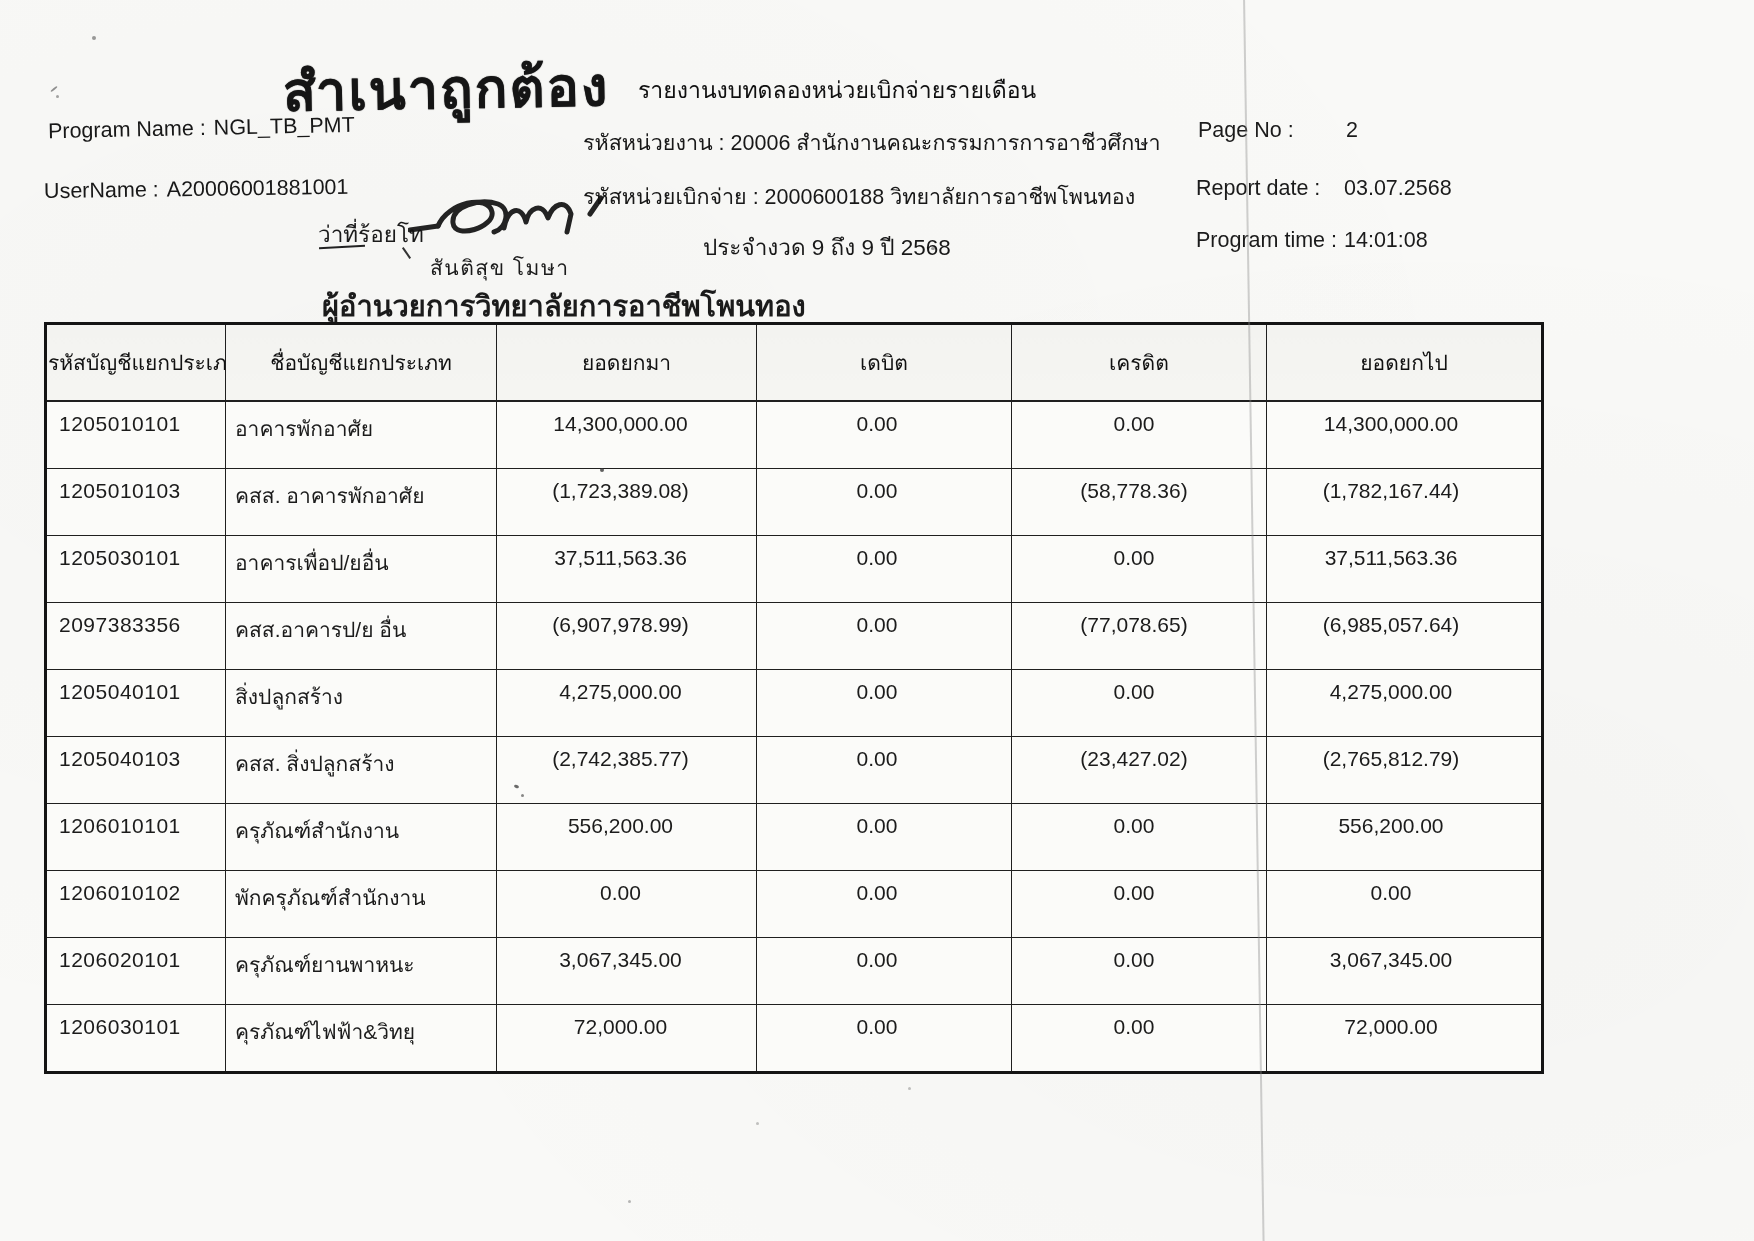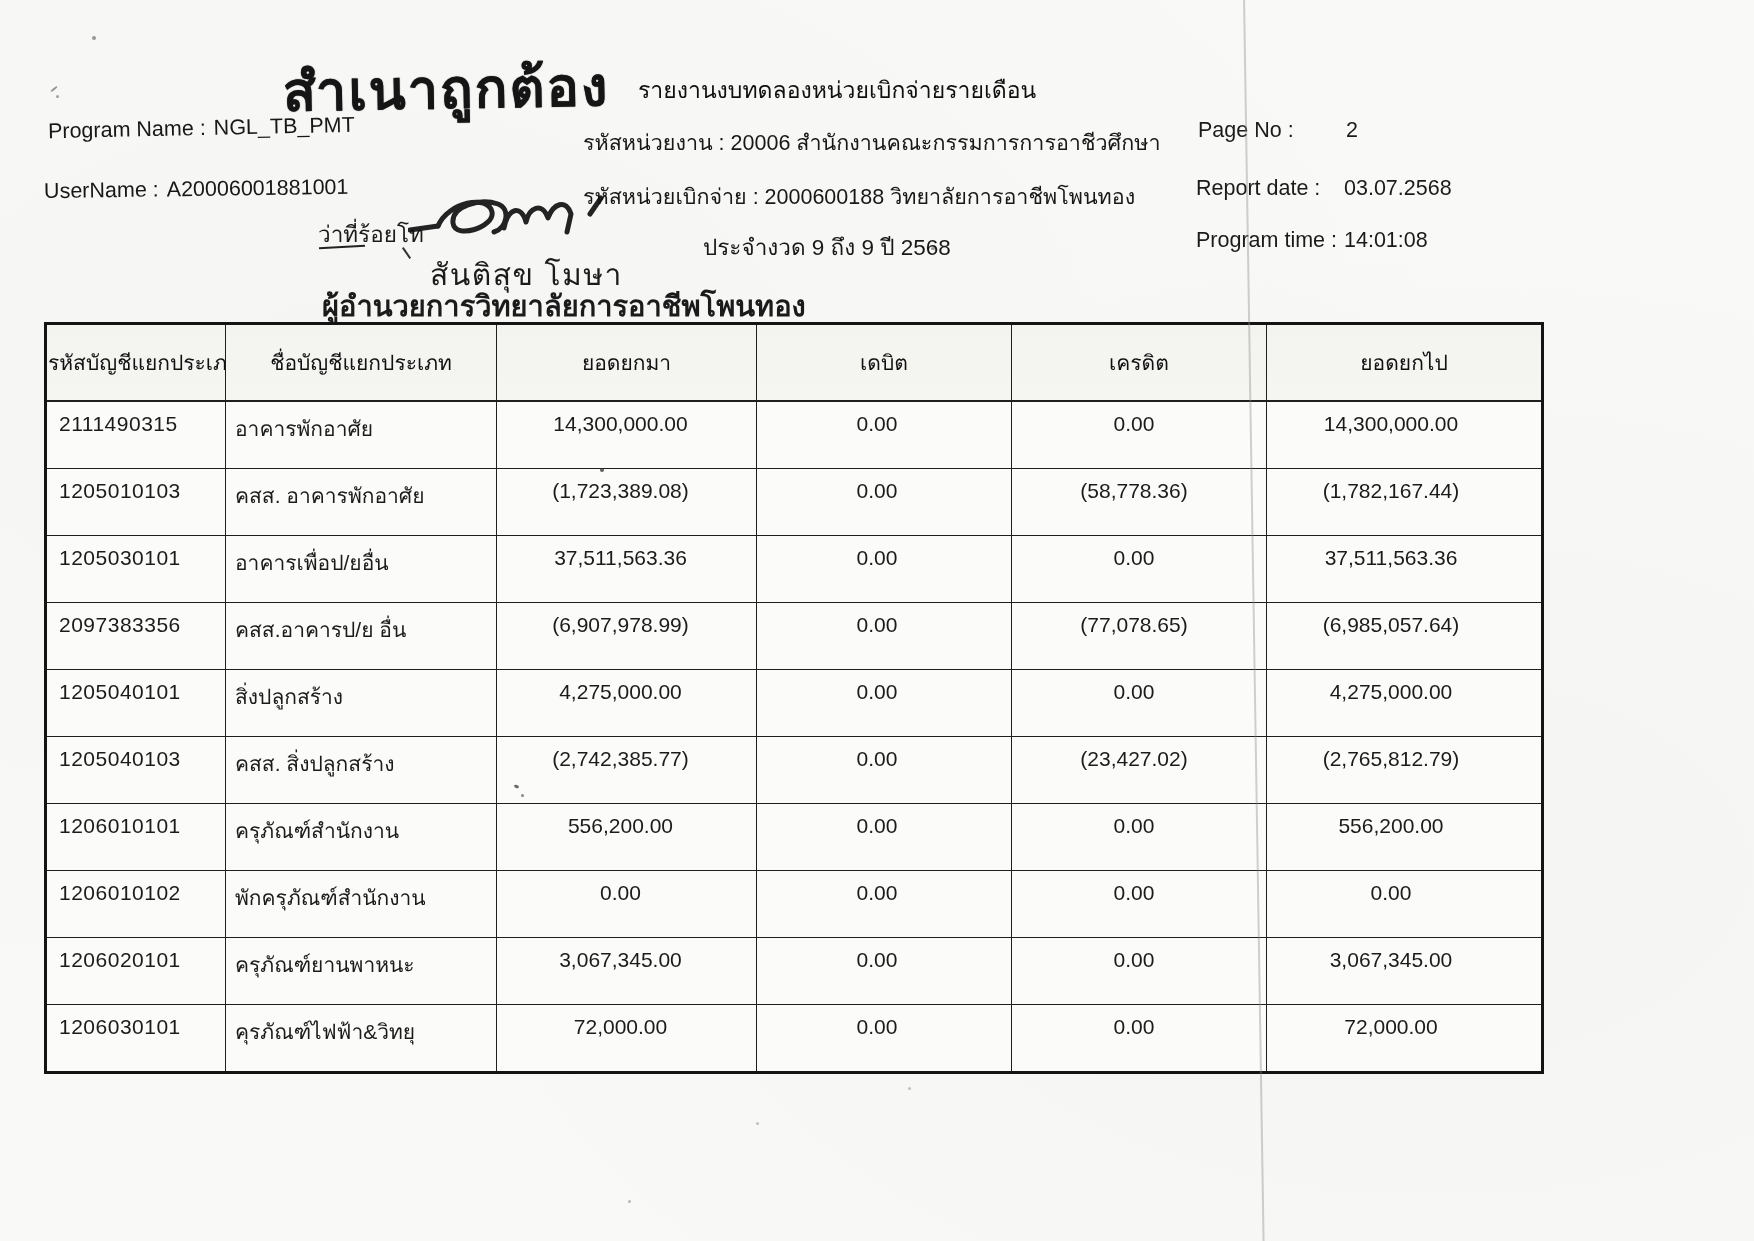--- a/index.html
+++ b/index.html
@@ -47,21 +47,21 @@
   .r-date{left:1196px;top:176px;}
   .r-time{left:1196px;top:228px;}
   .rlabel{display:inline-block;width:148px;}
   .hlabel{margin-right:8px;}
 
   
   .sig-rank{left:318px;top:216px;font-size:22.5px;white-space:nowrap;}
   .sig-underline{left:319px;top:246px;width:46px;height:2px;background:#222;transform:rotate(-3deg);}
   .sig-svg{left:408px;top:186px;}
   .sig-tick{left:400px;top:252px;width:13px;height:2px;background:#333;transform:rotate(55deg);}
-  .sig-name{left:430px;top:251px;font-size:30px;letter-spacing:1.5px;white-space:nowrap;}
+  .sig-name{left:430px;top:251px;font-size:21px;letter-spacing:1.5px;white-space:nowrap;}
   .sig-pos{left:322px;top:283px;font-size:29px;font-weight:700;white-space:nowrap;}
 
   
   .table-wrap{left:44px;top:322px;width:1497px;}
   table.report{
     width:100%;border-collapse:collapse;table-layout:fixed;
     border:3px solid #141414;
   }
   table.report th,table.report td{
     border:1.6px solid #1f1f1f;
@@ -162,21 +162,21 @@
           <th>รหัสบัญชีแยกประเภท</th>
           <th>ชื่อบัญชีแยกประเภท</th>
           <th>ยอดยกมา</th>
           <th>เดบิต</th>
           <th>เครดิต</th>
           <th>ยอดยกไป</th>
         </tr>
       </thead>
       <tbody>
         <tr>
-          <td class="c-code">2111490315</td>
+          <td class="c-code">1205010101</td>
           <td class="c-name">อาคารพักอาศัย</td>
           <td class="c-num n3">14,300,000.00</td>
           <td class="c-num n4">0.00</td>
           <td class="c-num n5">0.00</td>
           <td class="c-num n6">14,300,000.00</td>
         </tr>
         <tr>
           <td class="c-code">1205010103</td>
           <td class="c-name">คสส. อาคารพักอาศัย</td>
           <td class="c-num n3">(1,723,389.08)</td>

